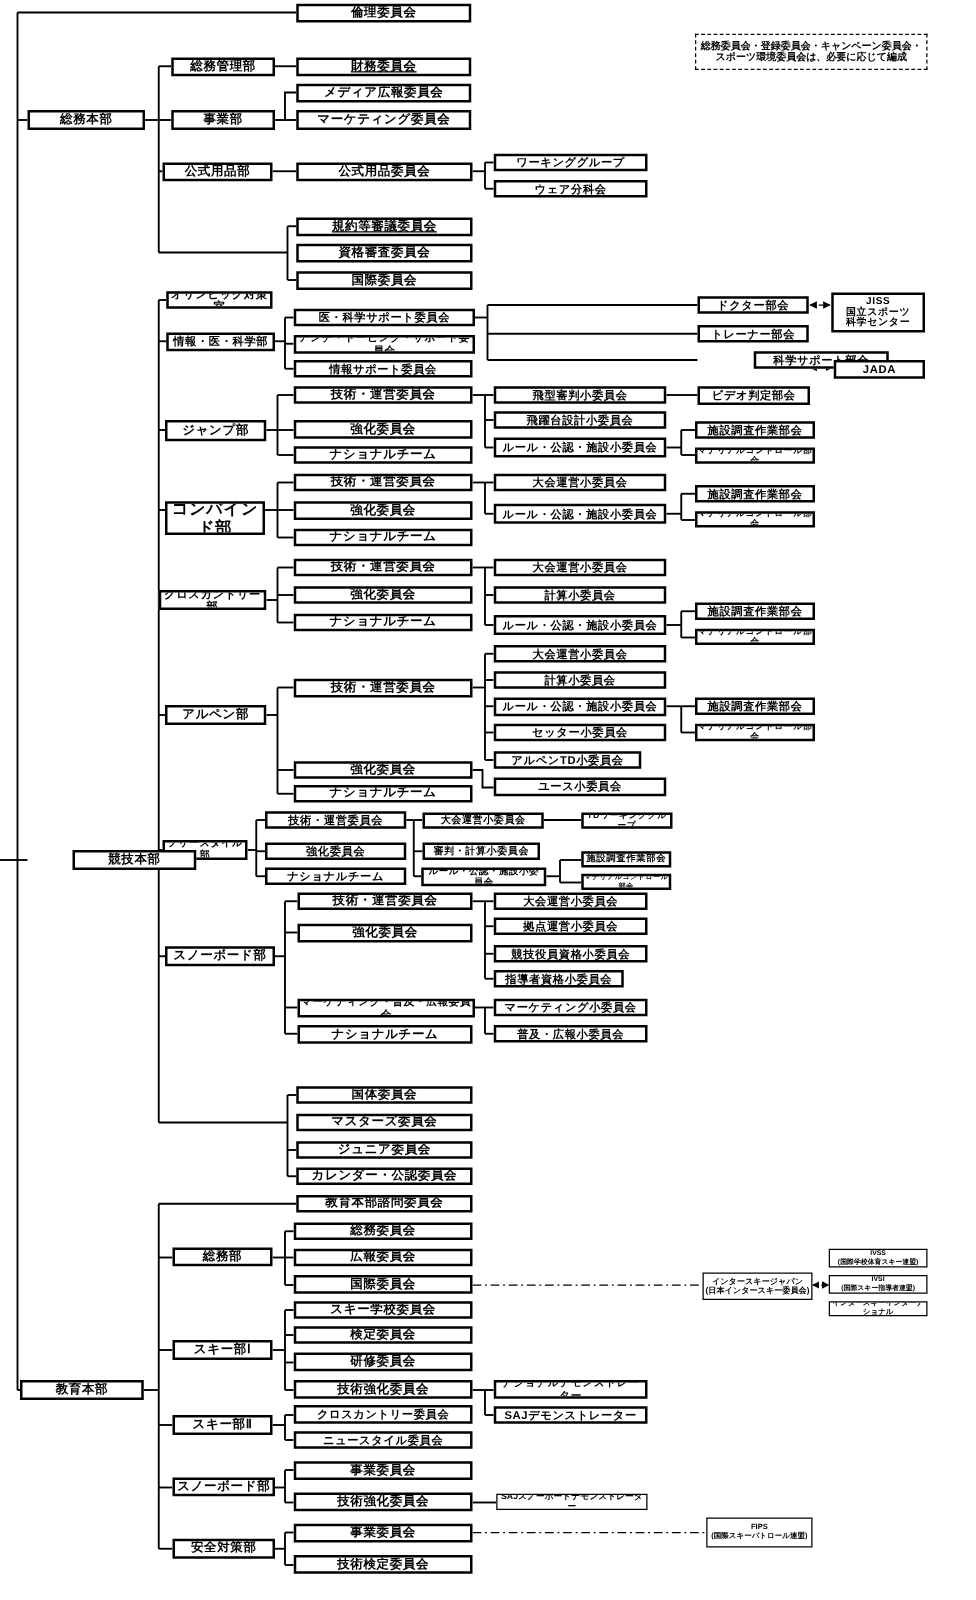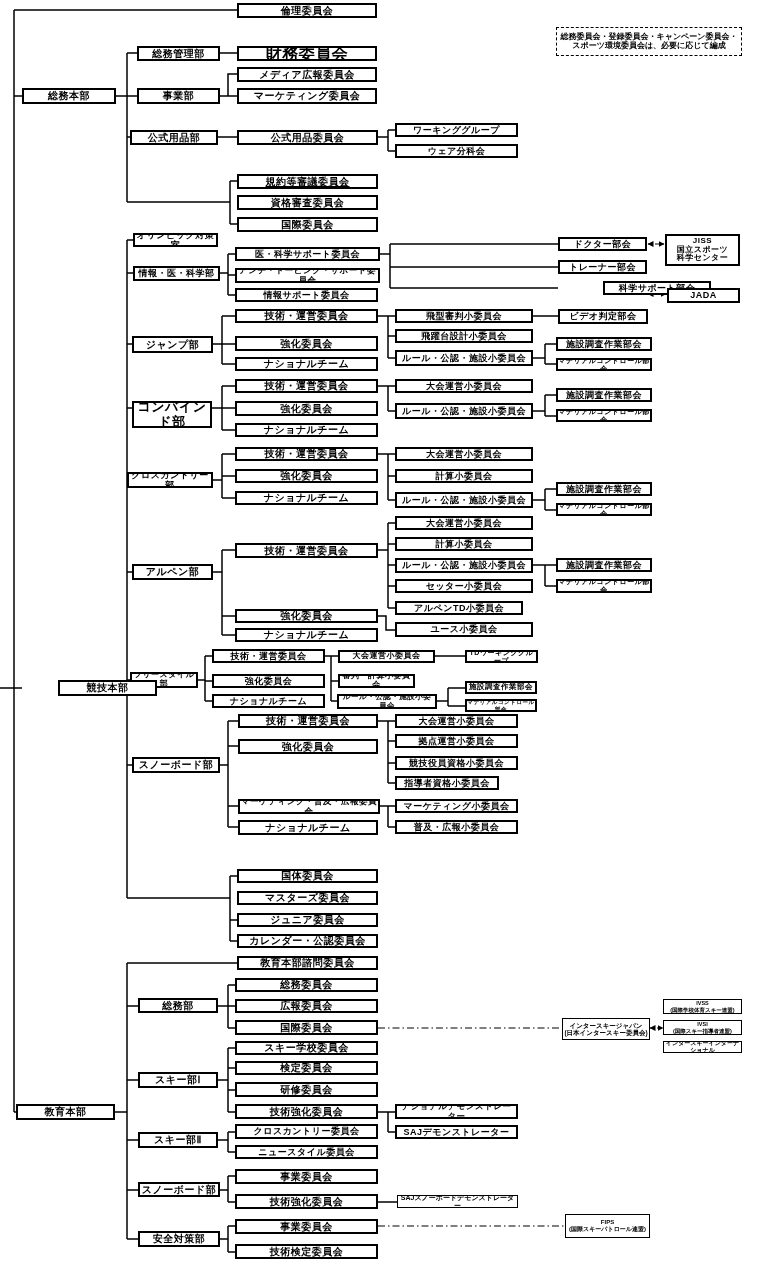--- a/index.html
+++ b/index.html
@@ -201,21 +201,21 @@
       <polyline points="228,1226 228,1252" fill="none" stroke="#000000" stroke-width="1.5"></polyline>
       <polyline points="228,1226 235,1226" fill="none" stroke="#000000" stroke-width="1.5"></polyline>
       <polyline points="228,1252 235,1252" fill="none" stroke="#000000" stroke-width="1.5"></polyline>
       <polyline points="378,1226 565,1226" fill="none" stroke="#000000" stroke-width="1" stroke-dasharray="7 3 1.5 3"></polyline>
     </svg>
     <div class="node" style="left: 237px; top: 3px; width: 140px; height: 15px; font-size: 10px;">倫理委員会</div>
     <div class="node dashed" style="left: 556px; top: 27px; width: 186px; height: 29px; font-size: 8px;">総務委員会・登録委員会・キャンペーン委員会・
 スポーツ環境委員会は、必要に応じて編成</div>
     <div class="node" style="left: 22px; top: 88px; width: 94px; height: 16px; font-size: 10px;">総務本部</div>
     <div class="node" style="left: 137px; top: 46px; width: 83px; height: 15px; font-size: 10px;">総務管理部</div>
-    <div class="node" style="left: 237px; top: 46px; width: 140px; height: 15px; font-size: 16px;">財務委員会</div>
+    <div class="node" style="left: 237px; top: 46px; width: 140px; height: 15px; font-size: 10px; text-decoration: underline;">財務委員会</div>
     <div class="node" style="left: 137px; top: 88px; width: 83px; height: 16px; font-size: 10px;">事業部</div>
     <div class="node" style="left: 237px; top: 67px; width: 140px; height: 15px; font-size: 10px;">メディア広報委員会</div>
     <div class="node" style="left: 237px; top: 88px; width: 140px; height: 16px; font-size: 10px;">マーケティング委員会</div>
     <div class="node" style="left: 130px; top: 130px; width: 88px; height: 15px; font-size: 10px;">公式用品部</div>
     <div class="node" style="left: 237px; top: 130px; width: 141px; height: 15px; font-size: 10px;">公式用品委員会</div>
     <div class="node" style="left: 395px; top: 123px; width: 123px; height: 14px; font-size: 9px;">ワーキンググループ</div>
     <div class="node" style="left: 395px; top: 144px; width: 123px; height: 14px; font-size: 9px;">ウェア分科会</div>
     <div class="node" style="left: 237px; top: 174px; width: 141px; height: 15px; font-size: 10px; text-decoration: underline;">規約等審議委員会</div>
     <div class="node" style="left: 237px; top: 195px; width: 141px; height: 15px; font-size: 10px;">資格審査委員会</div>
     <div class="node" style="left: 237px; top: 217px; width: 141px; height: 15px; font-size: 10px;">国際委員会</div>
@@ -259,30 +259,30 @@
     <div class="node" style="left: 556px; top: 482px; width: 96px; height: 14px; font-size: 9px;">施設調査作業部会</div>
     <div class="node" style="left: 556px; top: 503px; width: 96px; height: 13px; font-size: 7px;">マテリアルコントロール部会</div>
     <div class="node" style="left: 132px; top: 564px; width: 81px; height: 16px; font-size: 10px;">アルペン部</div>
     <div class="node" style="left: 235px; top: 543px; width: 143px; height: 15px; font-size: 10px;">技術・運営委員会</div>
     <div class="node" style="left: 235px; top: 609px; width: 143px; height: 14px; font-size: 10px;">強化委員会</div>
     <div class="node" style="left: 235px; top: 628px; width: 143px; height: 14px; font-size: 10px;">ナショナルチーム</div>
     <div class="node" style="left: 395px; top: 516px; width: 138px; height: 14px; font-size: 9px;">大会運営小委員会</div>
     <div class="node" style="left: 395px; top: 537px; width: 138px; height: 14px; font-size: 9px;">計算小委員会</div>
     <div class="node" style="left: 395px; top: 558px; width: 138px; height: 15px; font-size: 9px;">ルール・公認・施設小委員会</div>
     <div class="node" style="left: 395px; top: 579px; width: 138px; height: 14px; font-size: 9px;">セッター小委員会</div>
-    <div class="node" style="left: 395px; top: 601px; width: 128px; height: 14px; font-size: 9px;">アルペンTD小委員会</div>
+    <div class="node" style="left: 395px; top: 601px; width: 118px; height: 14px; font-size: 9px;">アルペンTD小委員会</div>
     <div class="node" style="left: 395px; top: 622px; width: 138px; height: 15px; font-size: 9px;">ユース小委員会</div>
     <div class="node" style="left: 556px; top: 558px; width: 96px; height: 14px; font-size: 9px;">施設調査作業部会</div>
     <div class="node" style="left: 556px; top: 579px; width: 96px; height: 14px; font-size: 7px;">マテリアルコントロール部会</div>
     <div class="node" style="left: 130px; top: 672px; width: 68px; height: 16px; font-size: 8px;">フリースタイル部</div>
     <div class="node" style="left: 212px; top: 649px; width: 113px; height: 14px; font-size: 9px;">技術・運営委員会</div>
     <div class="node" style="left: 212px; top: 674px; width: 113px; height: 14px; font-size: 9px;">強化委員会</div>
     <div class="node" style="left: 212px; top: 694px; width: 113px; height: 14px; font-size: 9px;">ナショナルチーム</div>
     <div class="node" style="left: 338px; top: 650px; width: 97px; height: 13px; font-size: 8px;">大会運営小委員会</div>
-    <div class="node" style="left: 338px; top: 674px; width: 77px; height: 14px; font-size: 8px;">審判・計算小委員会</div>
+    <div class="node" style="left: 338px; top: 674px; width: 94px; height: 14px; font-size: 8px;">審判・計算小委員会</div>
     <div class="node" style="left: 337px; top: 694px; width: 100px; height: 15px; font-size: 7.5px;">ルール・公認・施設小委員会</div>
     <div class="node" style="left: 465px; top: 650px; width: 73px; height: 13px; font-size: 7px;">TDワーキンググループ</div>
     <div class="node" style="left: 465px; top: 681px; width: 72px; height: 13px; font-size: 7.5px;">施設調査作業部会</div>
     <div class="node" style="left: 465px; top: 699px; width: 72px; height: 13px; font-size: 5.5px;">マテリアルコントロール部会</div>
     <div class="node" style="left: 132px; top: 757px; width: 88px; height: 16px; font-size: 10px;">スノーボード部</div>
     <div class="node" style="left: 238px; top: 714px; width: 140px; height: 14px; font-size: 10px;">技術・運営委員会</div>
     <div class="node" style="left: 238px; top: 739px; width: 140px; height: 15px; font-size: 10px;">強化委員会</div>
     <div class="node" style="left: 238px; top: 799px; width: 142px; height: 15px; font-size: 8.5px;">マーケティング・普及・広報委員会</div>
     <div class="node" style="left: 238px; top: 820px; width: 140px; height: 15px; font-size: 10px;">ナショナルチーム</div>
     <div class="node" style="left: 395px; top: 714px; width: 123px; height: 14px; font-size: 9px;">大会運営小委員会</div>

